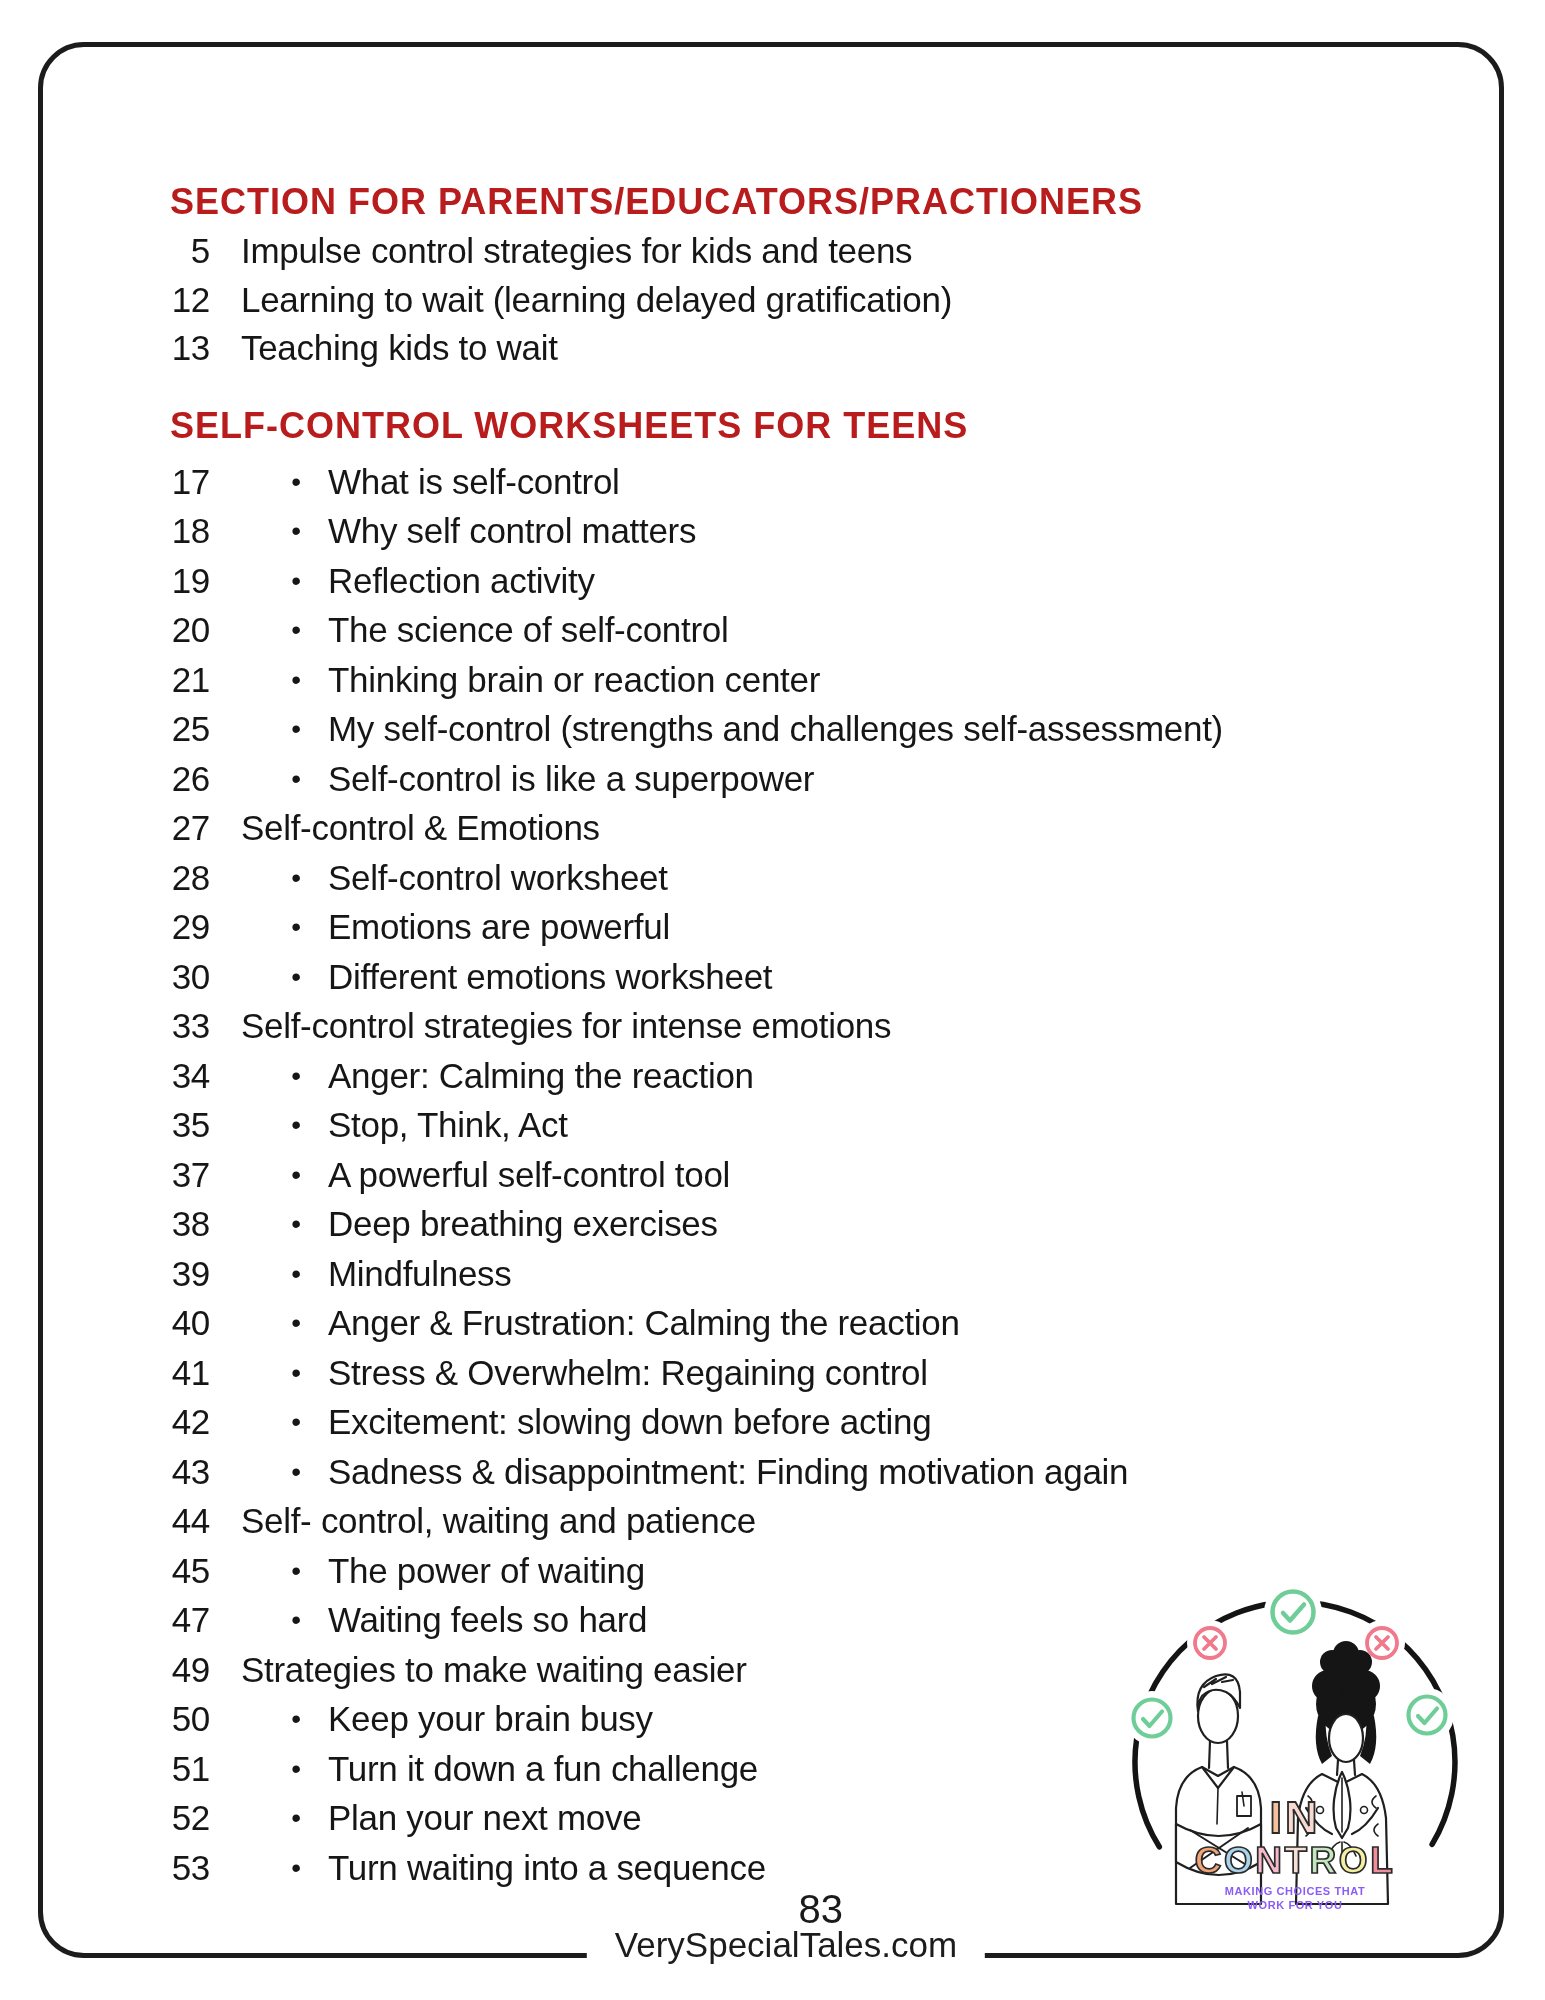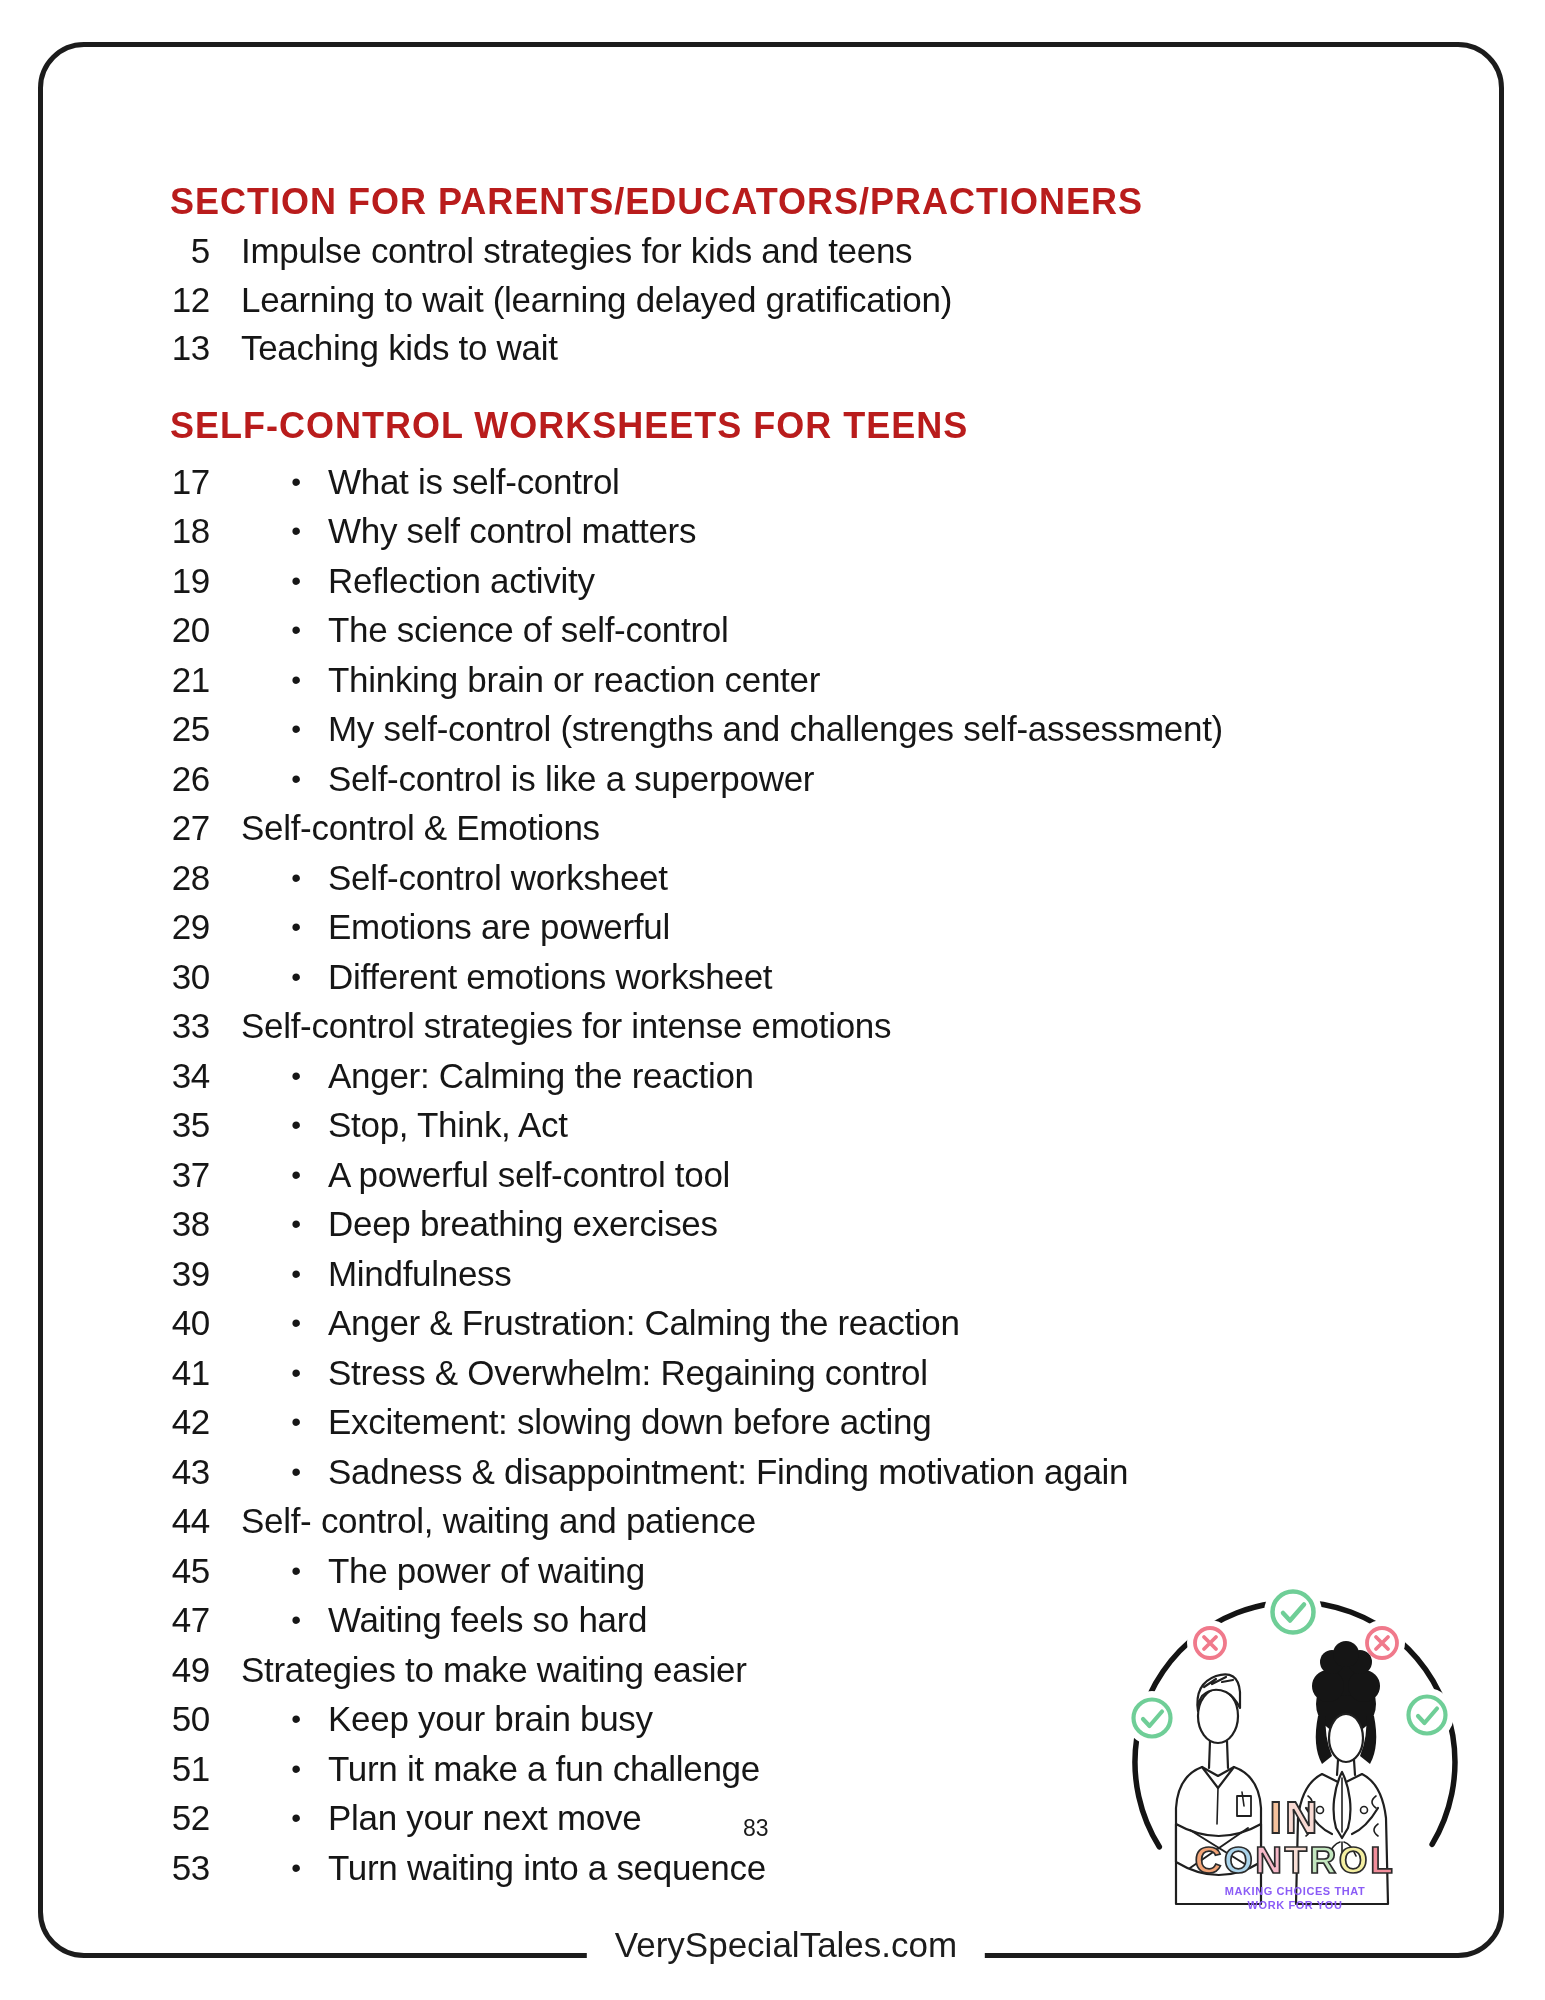--- a/index.html
+++ b/index.html
@@ -13,21 +13,21 @@
   .sec-heading{font-size:36px;font-weight:bold;letter-spacing:1px;margin-left:70px;white-space:nowrap;color:#b91c1c;}
   .rows{margin-top:4px;}
   .sec-1 .rows{margin-top:10px;}
   .row{display:flex;align-items:center;font-size:35px;letter-spacing:-0.3px;white-space:nowrap;}
   .sec-0 .row{height:48.5px;}
   .sec-1 .row{height:49.5px;}
   .num{flex:none;width:110px;text-align:right;}
   .bullet{flex:none;margin-left:76px;width:20px;text-align:center;font-size:28px;}
   .entry-text{margin-left:31px;}
   .row.bulleted .entry-text{margin-left:22px;}
-  .page-number{position:absolute;left:700px;top:1768px;width:100px;text-align:left;font-size:23px;color:#1a1a1a;}
+  .page-number{position:absolute;left:700px;top:1840px;width:100px;text-align:right;font-size:40px;color:#1a1a1a;}
   .footer{position:absolute;left:50%;top:1878px;transform:translateX(-50%);margin-left:15px;background:#fff;padding:0 28px;font-size:35px;white-space:nowrap;color:#1c1c1c;}
   
   .logo{position:absolute;left:1037px;top:1509px;width:390px;height:400px;}
   .logo svg{position:absolute;left:0;top:0;}
   .logo-text{position:absolute;left:0;width:100%;margin-left:20px;text-align:center;white-space:nowrap;}
   .logo-in{top:236px;font-size:45px;font-weight:bold;letter-spacing:3px;-webkit-text-stroke:1.8px #2b2b2b;}
   .logo-control{top:284px;font-size:37px;font-weight:bold;letter-spacing:2.5px;-webkit-text-stroke:1.7px #2b2b2b;}
   .logo-tagline{top:328px;font-size:11px;font-weight:bold;line-height:1.3;letter-spacing:0.6px;color:#8b5cf6;}
   .logo-tagline div{white-space:nowrap;}
 </style>
@@ -180,21 +180,21 @@
             <span class="entry-text">Strategies to make waiting easier</span>
           </div>
           <div class="row bulleted">
             <span class="num">50</span>
             <span class="bullet">•</span>
             <span class="entry-text">Keep your brain busy</span>
           </div>
           <div class="row bulleted">
             <span class="num">51</span>
             <span class="bullet">•</span>
-            <span class="entry-text">Turn it make a fun challenge</span>
+            <span class="entry-text">Turn it down a fun challenge</span>
           </div>
           <div class="row bulleted">
             <span class="num">52</span>
             <span class="bullet">•</span>
             <span class="entry-text">Plan your next move</span>
           </div>
           <div class="row bulleted">
             <span class="num">53</span>
             <span class="bullet">•</span>
             <span class="entry-text">Turn waiting into a sequence</span>

